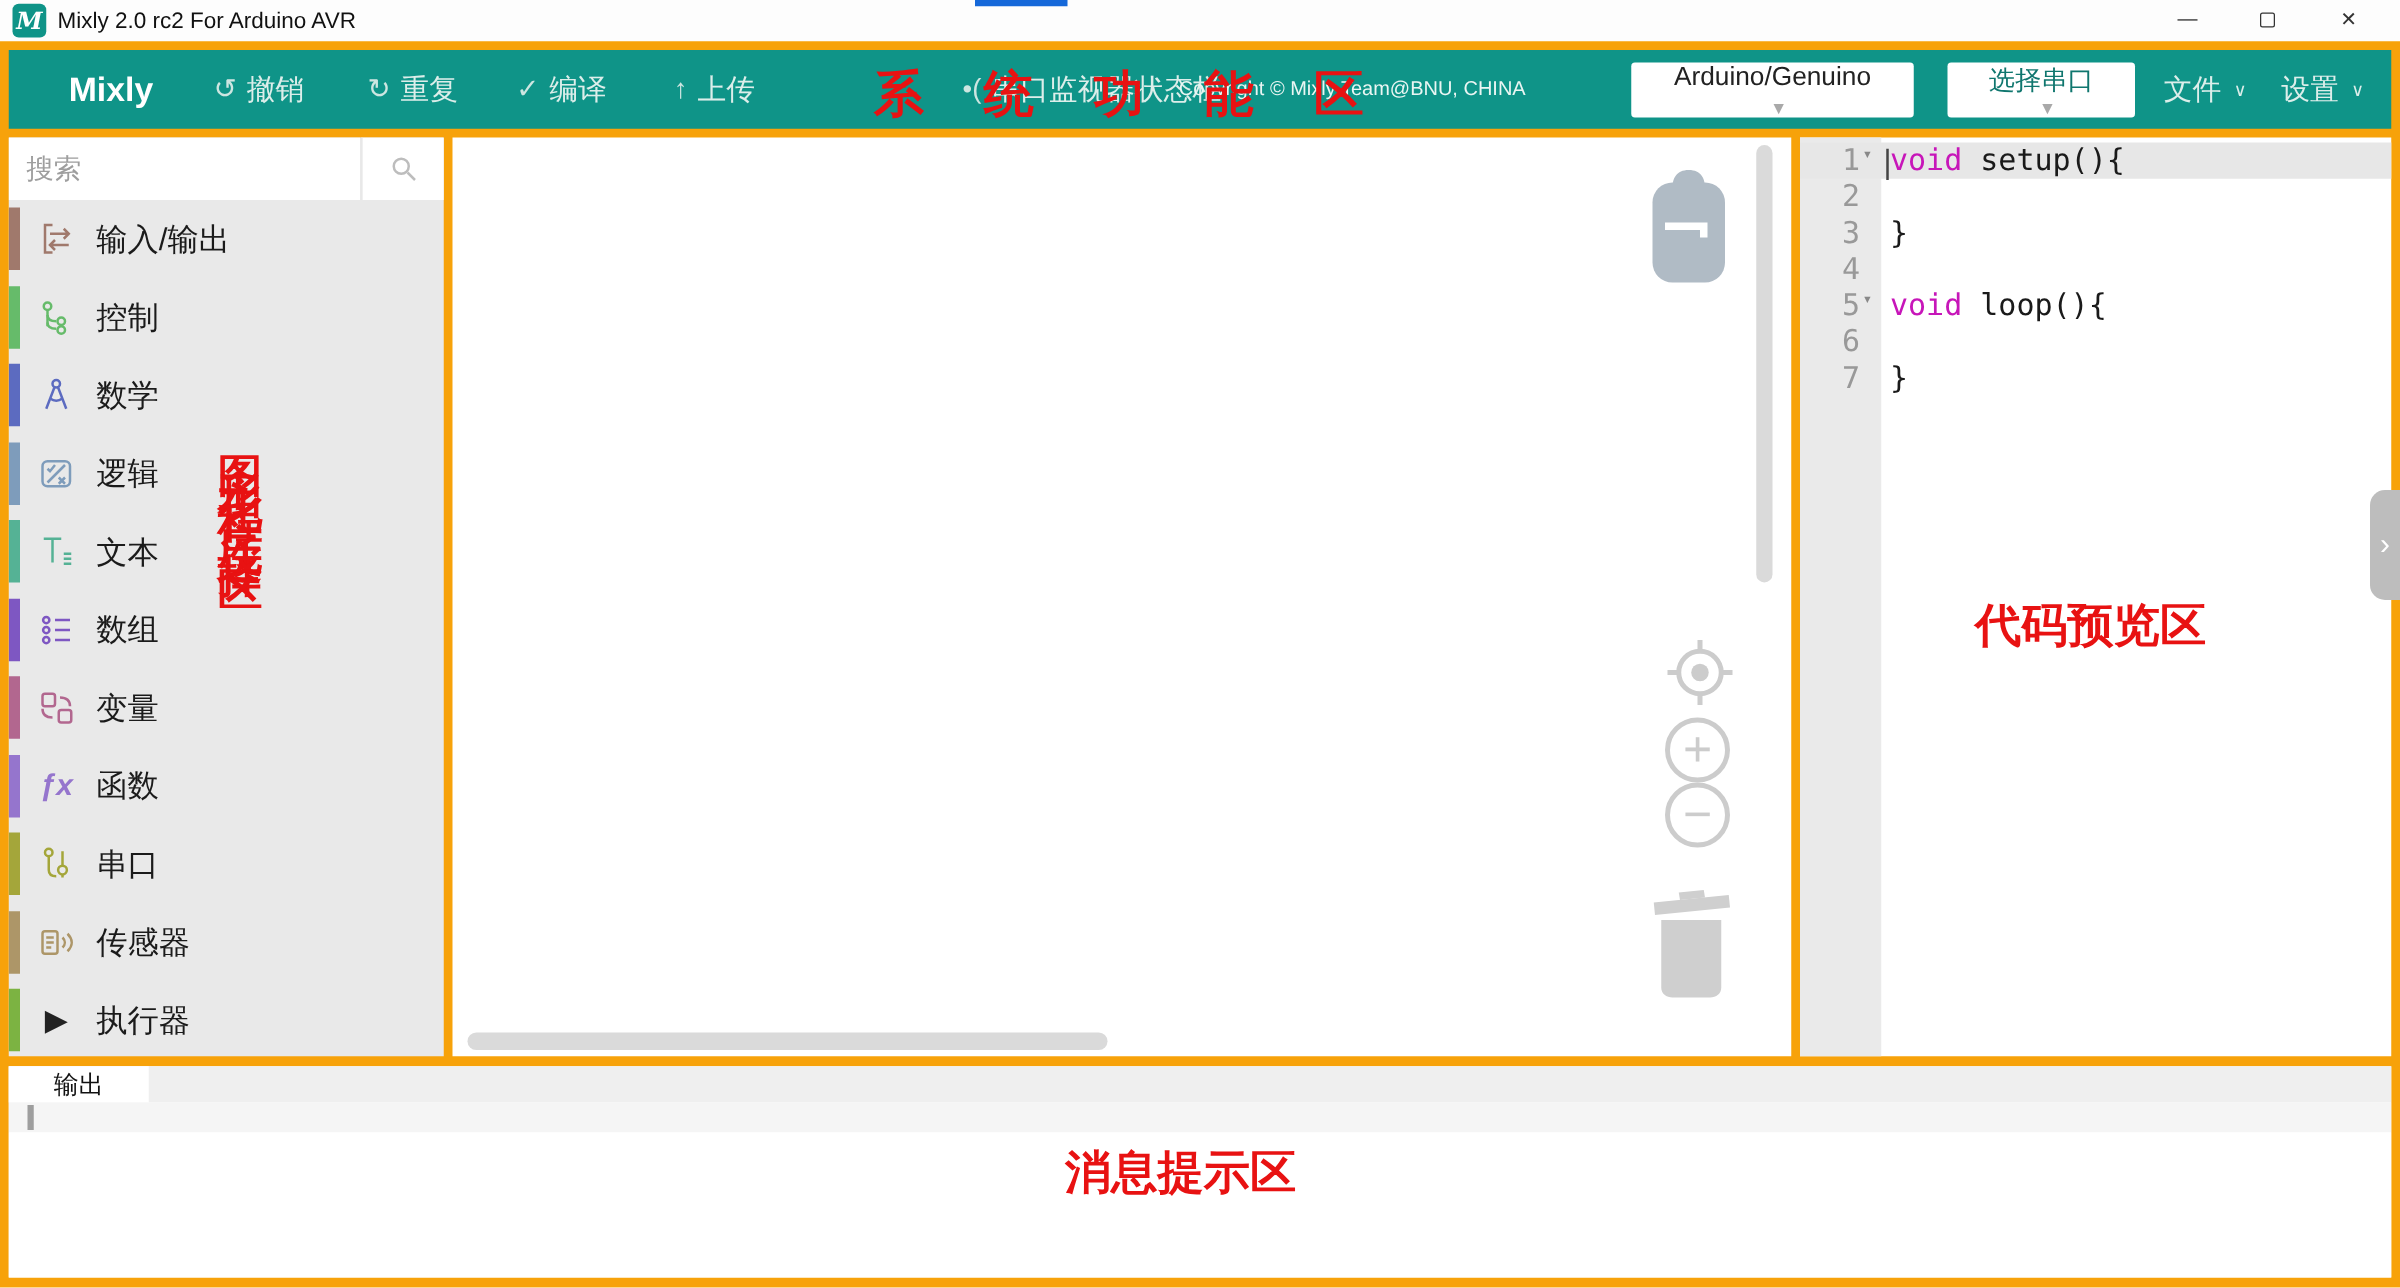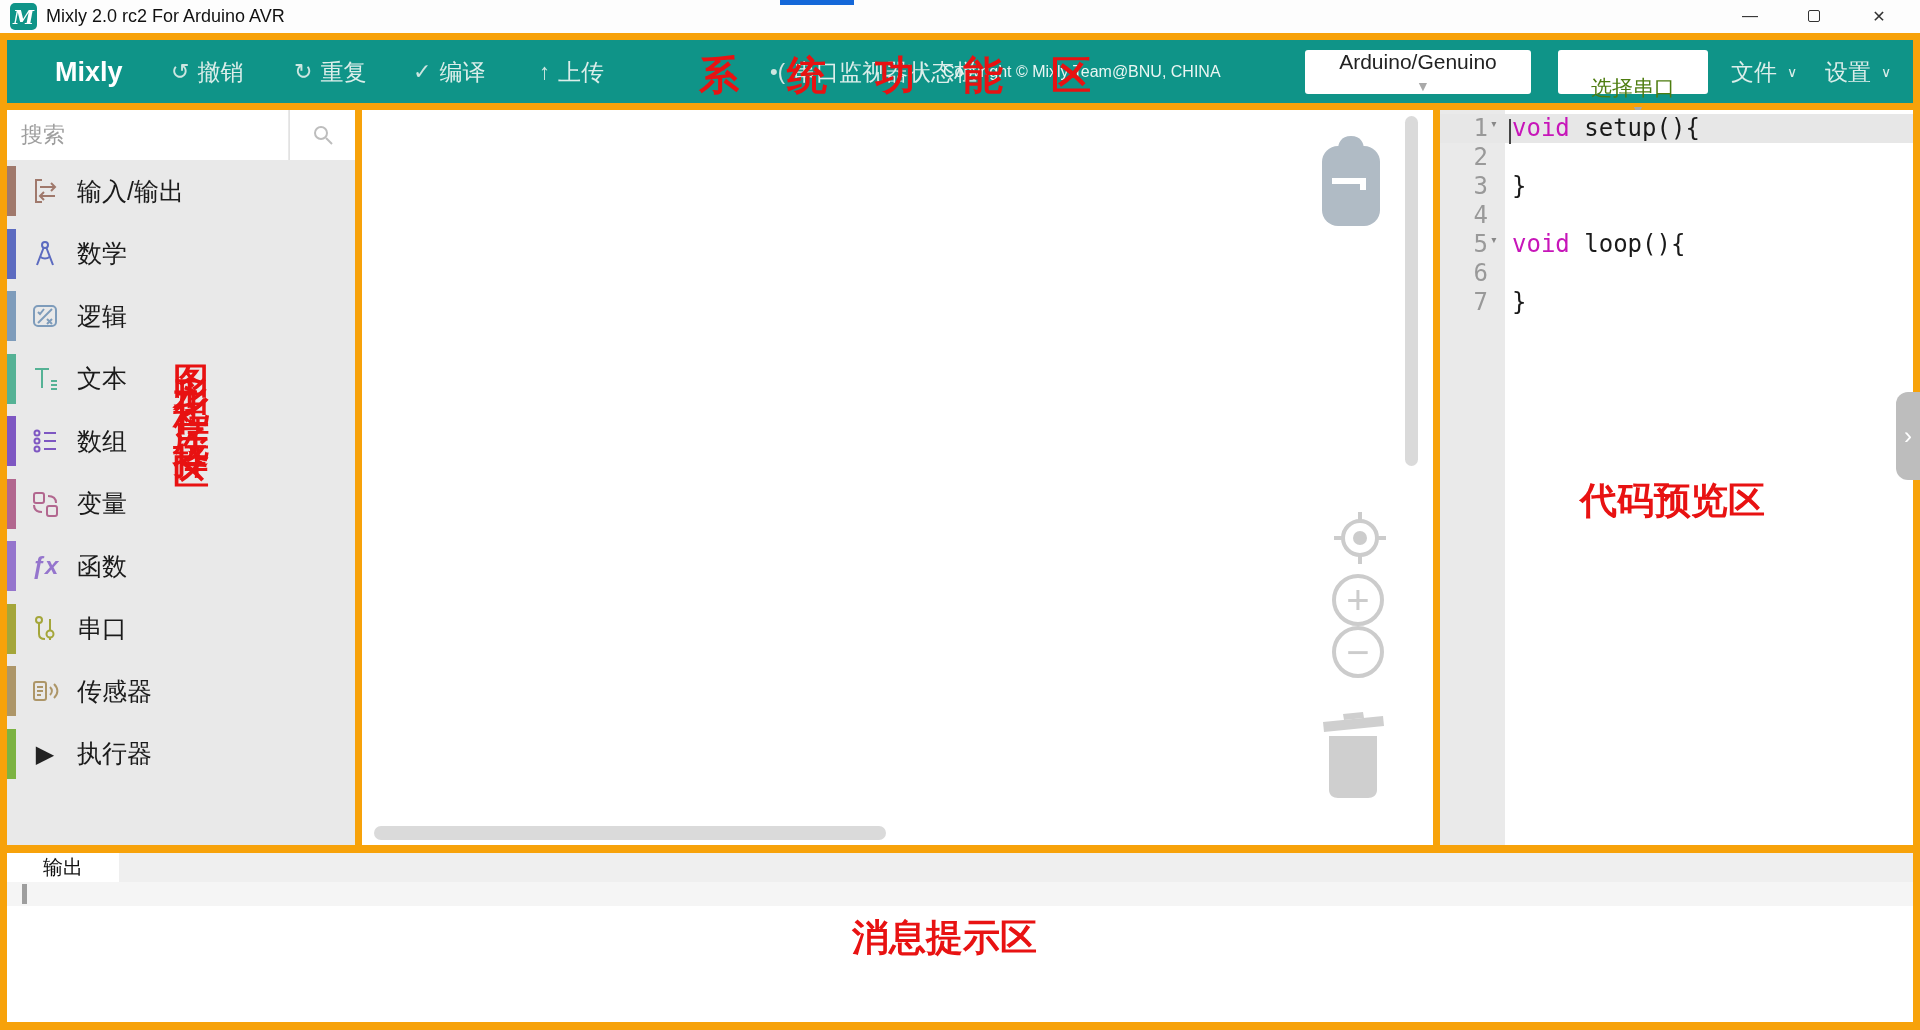--- a/index.html
+++ b/index.html
@@ -31,21 +31,21 @@
   .tb-icon { font-size:22px; color:#CDE6E1; }
   #tb-brand { left:48px; color:#ffffff; font-size:27px; font-weight:700;text-align:center; }
   #tb-undo { left:164px; } #tb-redo { left:287px; } #tb-compile { left:406px; }
   #tb-upload { left:532px; } #tb-serial { left:763px; }
   #tb-copyright { left:936px; font-size:16px; color:#EAF6F3; }
   .tb-select { position:absolute; top:10px; height:44px; background:#fff; border-radius:3px;
                display:flex; align-items:center; justify-content:space-between; padding:0 12px;flex-direction:column; }
   #board-select { left:1298px; width:226px; }
   #board-select .val { color:#222; font-size:21px; }
   #port-select { left:1551px; width:150px; }
-  #port-select .val { color:#4d7c0f; font-size:21px;margin-top:24px; }
+  #port-select .val { color:#0f766e; font-size:21px; }
   .dd-arrow { color:#a9a9a9; font-size:14px; margin-left:10px; }
   #tb-file { left:1724px; } #tb-settings { left:1818px; }
   .menu-arrow { font-size:14px; color:#DCEEEA; margin-left:2px; }
 
   
   #sidebar { position:absolute; left:7px; top:77px; width:348px; height:735px; background:#E9E9E9; overflow:hidden; }
   #canvas  { position:absolute; left:362px; top:77px; width:1071px; height:735px; background:#fff; }
   #codepane{ position:absolute; left:1440px; top:77px; width:473px; height:735px; background:#fff; }
   #bottompanel { position:absolute; left:7px; top:820px; width:1906px; height:169px; background:#fff; }
 
@@ -185,20 +185,34 @@
         <span class="cat-bar"></span>
         <span class="cat-icon">
           <svg width="30" height="30" viewBox="0 0 30 30" fill="none" stroke="currentColor" stroke-width="2">
               <path d="M12 4 H6 V26 H12"></path>
               <path d="M10 11 H25 M21 7 L25 11 L21 15"></path>
               <path d="M25 20 H10 M14 16 L10 20 L14 24"></path>
             </svg>
         </span>
         <span class="cat-label">输入/输出</span>
       </div>
+      <div class="cat-item" style="--c: #66BB6A;">
+        <span class="cat-bar"></span>
+        <span class="cat-icon">
+          <svg width="30" height="30" viewBox="0 0 30 30" fill="none" stroke="currentColor" stroke-width="2">
+              <circle cx="8" cy="6" r="3"></circle>
+              <path d="M8 9 V22"></path>
+              <path d="M8 13 C8 17 11 18 15 18"></path>
+              <circle cx="19" cy="18" r="3"></circle>
+              <path d="M8 19 C8 23 11 24 15 24"></path>
+              <circle cx="19" cy="25" r="3"></circle>
+            </svg>
+        </span>
+        <span class="cat-label">控制</span>
+      </div>
       <div class="cat-item" style="--c: #5C6BC0;">
         <span class="cat-bar"></span>
         <span class="cat-icon">
           <svg width="30" height="30" viewBox="0 0 30 30" fill="none" stroke="currentColor" stroke-width="2">
               <circle cx="15" cy="6" r="3"></circle>
               <path d="M13.5 9 L7 26 M16.5 9 L23 26"></path>
               <path d="M10.5 18 C13 20 17 20 19.5 18"></path>
             </svg>
         </span>
         <span class="cat-label">数学</span>

